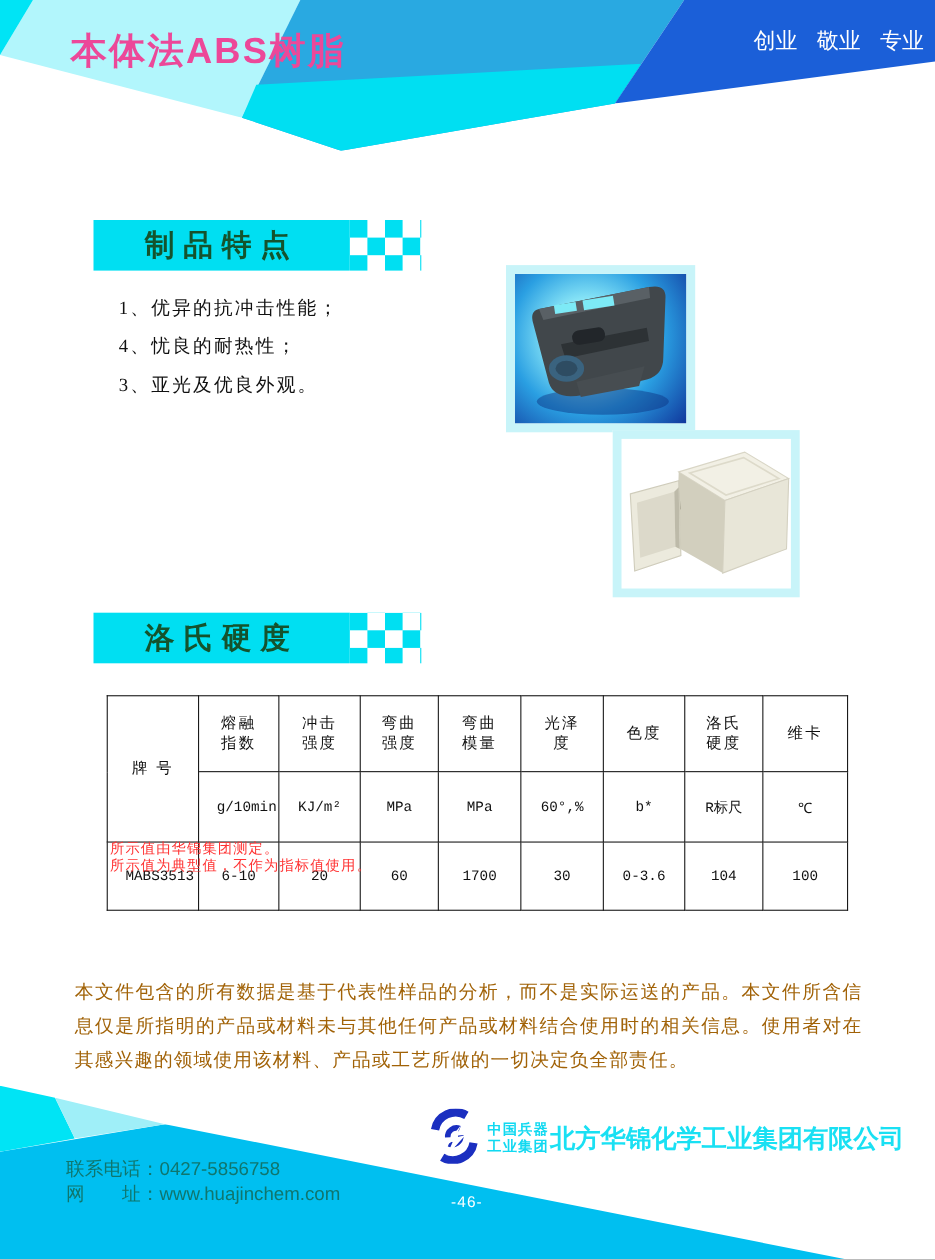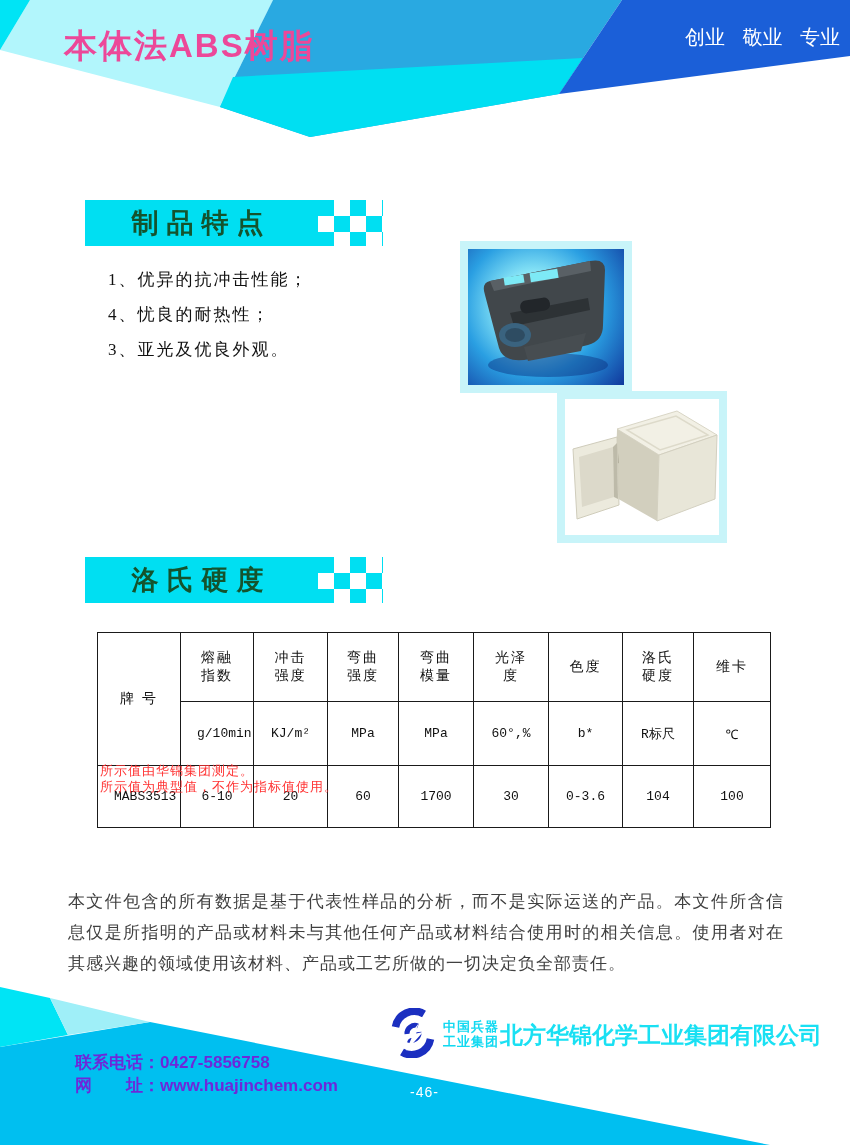--- a/index.html
+++ b/index.html
@@ -45,36 +45,36 @@
   table.props{position:absolute;left:97px;top:632px;border-collapse:collapse;table-layout:fixed;
               width:673px;background:#fff;}
   table.props td{border:1.5px solid #1a1a1a;text-align:center;vertical-align:middle;padding:16px;color:#111;}
   td.hd{font-size:14px;letter-spacing:2px;height:31px;}
   td.unit{font-family:"Liberation Mono",monospace;font-size:13px;height:31px;letter-spacing:0;}
   td.val{font-family:"Liberation Mono",monospace;font-size:13px;height:29px;}
   td.brand{font-family:"Liberation Mono",monospace;font-size:13px;}
 
   .notes{position:absolute;left:100px;top:763px;color:#ff3232;font-size:13px;letter-spacing:1px;line-height:16px;}
 
-  .disclaimer{position:absolute;left:68px;top:886px;width:716px;color:#404040;font-size:17px;
+  .disclaimer{position:absolute;left:68px;top:886px;width:716px;color:#a16207;font-size:17px;
               line-height:31px;letter-spacing:1px;text-align:justify;}
 
   
   .ftr{position:absolute;left:0;top:975px;width:850px;height:170px;}
   .f-shape{position:absolute;left:0;top:0;width:850px;height:170px;}
   .f-main {background:#00bff0;clip-path:polygon(0 72px,150px 47px,770px 170px,0 170px);}
   .f-corner{background:#00e4f5;clip-path:polygon(0 12px,50px 23px,68px 60px,0 72px);}
   .f-pale {background:#9feff8;clip-path:polygon(50px 23px,150px 47px,68px 60px);}
 
   .logo{position:absolute;left:387px;top:1008px;width:52px;height:50px;}
   .logo-cn{position:absolute;left:443px;top:1019px;color:#11d9f1;font-size:13px;font-weight:bold;
            line-height:15px;letter-spacing:1px;}
   .company{position:absolute;left:500px;top:1020px;color:#19e0f3;font-size:23px;font-weight:bold;letter-spacing:0px;}
 
-  .contact{position:absolute;left:75px;top:1051px;color:#6d28d9;font-size:17px;line-height:23px;font-weight:bold;}
+  .contact{position:absolute;left:60px;top:1051px;color:#0f766e;font-size:17px;line-height:23px;}
   .contact .row{white-space:pre;}
   .pagenum{position:absolute;left:410px;top:1084px;color:#fff;font-size:14px;letter-spacing:1px;}
 </style>
 </head>
 <body>
 
 <div class="page">
 
   <div class="hdr">
     <div class="shape s-pale"></div>

